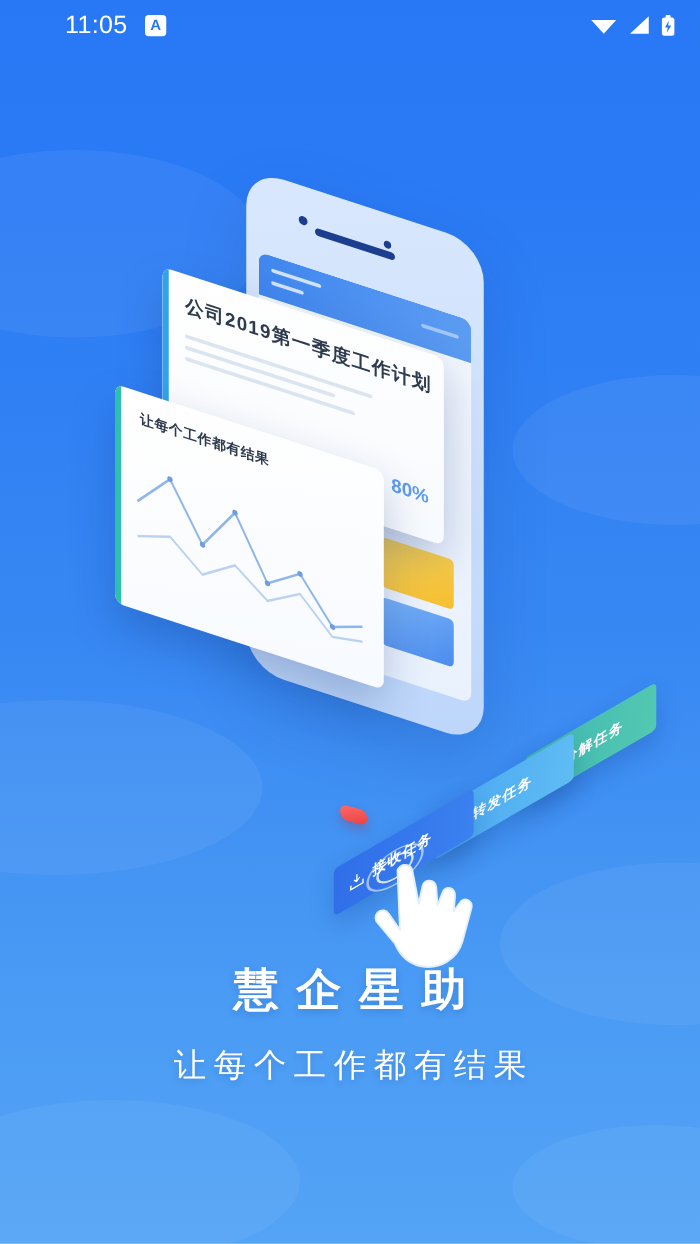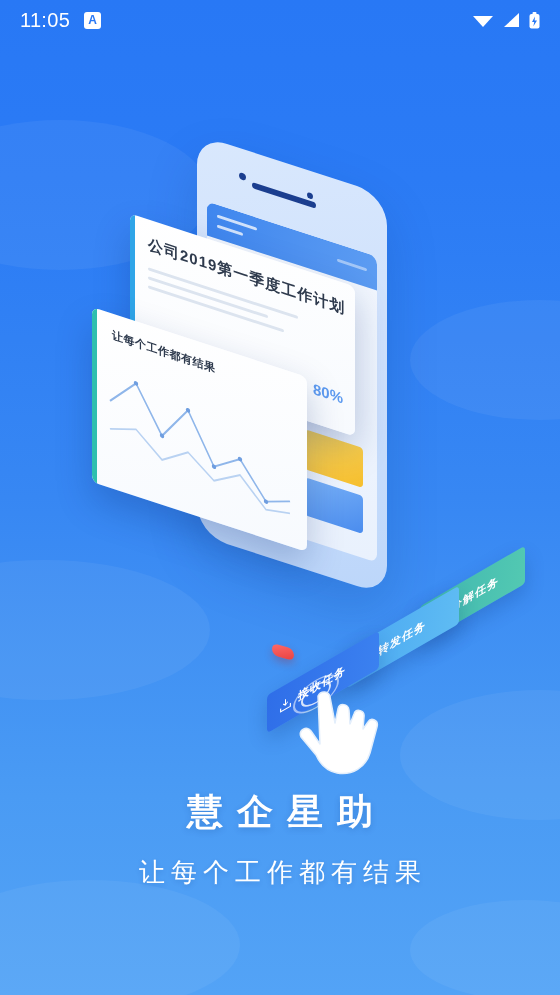--- a/index.html
+++ b/index.html
@@ -21,21 +21,21 @@
   .cloud.c4 { width:280px; height:130px; right:-120px; top:690px; }
   .cloud.c5 { width:300px; height:130px; left:-60px;  top:880px; }
   .cloud.c6 { width:230px; height:100px; right:-80px; top:900px; }
 
   
   .statusbar {
     position:absolute; top:0; left:0; width:560px; height:40px;
     display:flex; align-items:center; padding:0 20px;
     color:#fff; z-index:50;
   }
-  .sb-time { font-size:20px; font-weight:400; letter-spacing:.3px; }
+  .sb-time { font-size:20px; font-weight:400; letter-spacing:.3px;margin-left:32px; }
   .sb-badge {
     width:17px; height:17px; margin-left:14px;
     background:#fff; border-radius:3px;
     color:#2878F5; font-size:12px; font-weight:700;
     display:flex; align-items:center; justify-content:center;
   }
   .sb-right { margin-left:auto; display:flex; align-items:center; gap:9px; }
   .sb-right svg { display:block; }
 
   
@@ -130,21 +130,21 @@
     width:46px; height:46px; border-radius:50%;
     border:2px solid rgba(255,255,255,.55);
     transform: skewY(-30deg) scale(1,.62);
   }
   .ripple.r2 { left:46px; top:129px; width:30px; height:30px; border-color:rgba(255,255,255,.8); }
 
   
   .hand { position:absolute; left:288px; top:572px; width:120px; height:110px; }
 
   
-  .brand { position:absolute; left:0; top:768px; width:560px; text-align:center; z-index:20;margin-top:20px; }
+  .brand { position:absolute; left:0; top:768px; width:560px; text-align:center; z-index:20; }
   .brand-title {
     color:#fff; font-size:36px; font-weight:700;
     letter-spacing:14px; text-indent:14px;
     text-shadow:0 2px 6px rgba(10,50,120,.20);
   }
   .brand-sub {
     margin-top:18px; color:#fff; font-size:26px; font-weight:400;
     letter-spacing:6px; text-indent:6px;
     text-shadow:0 2px 5px rgba(10,50,120,.18);
   }

